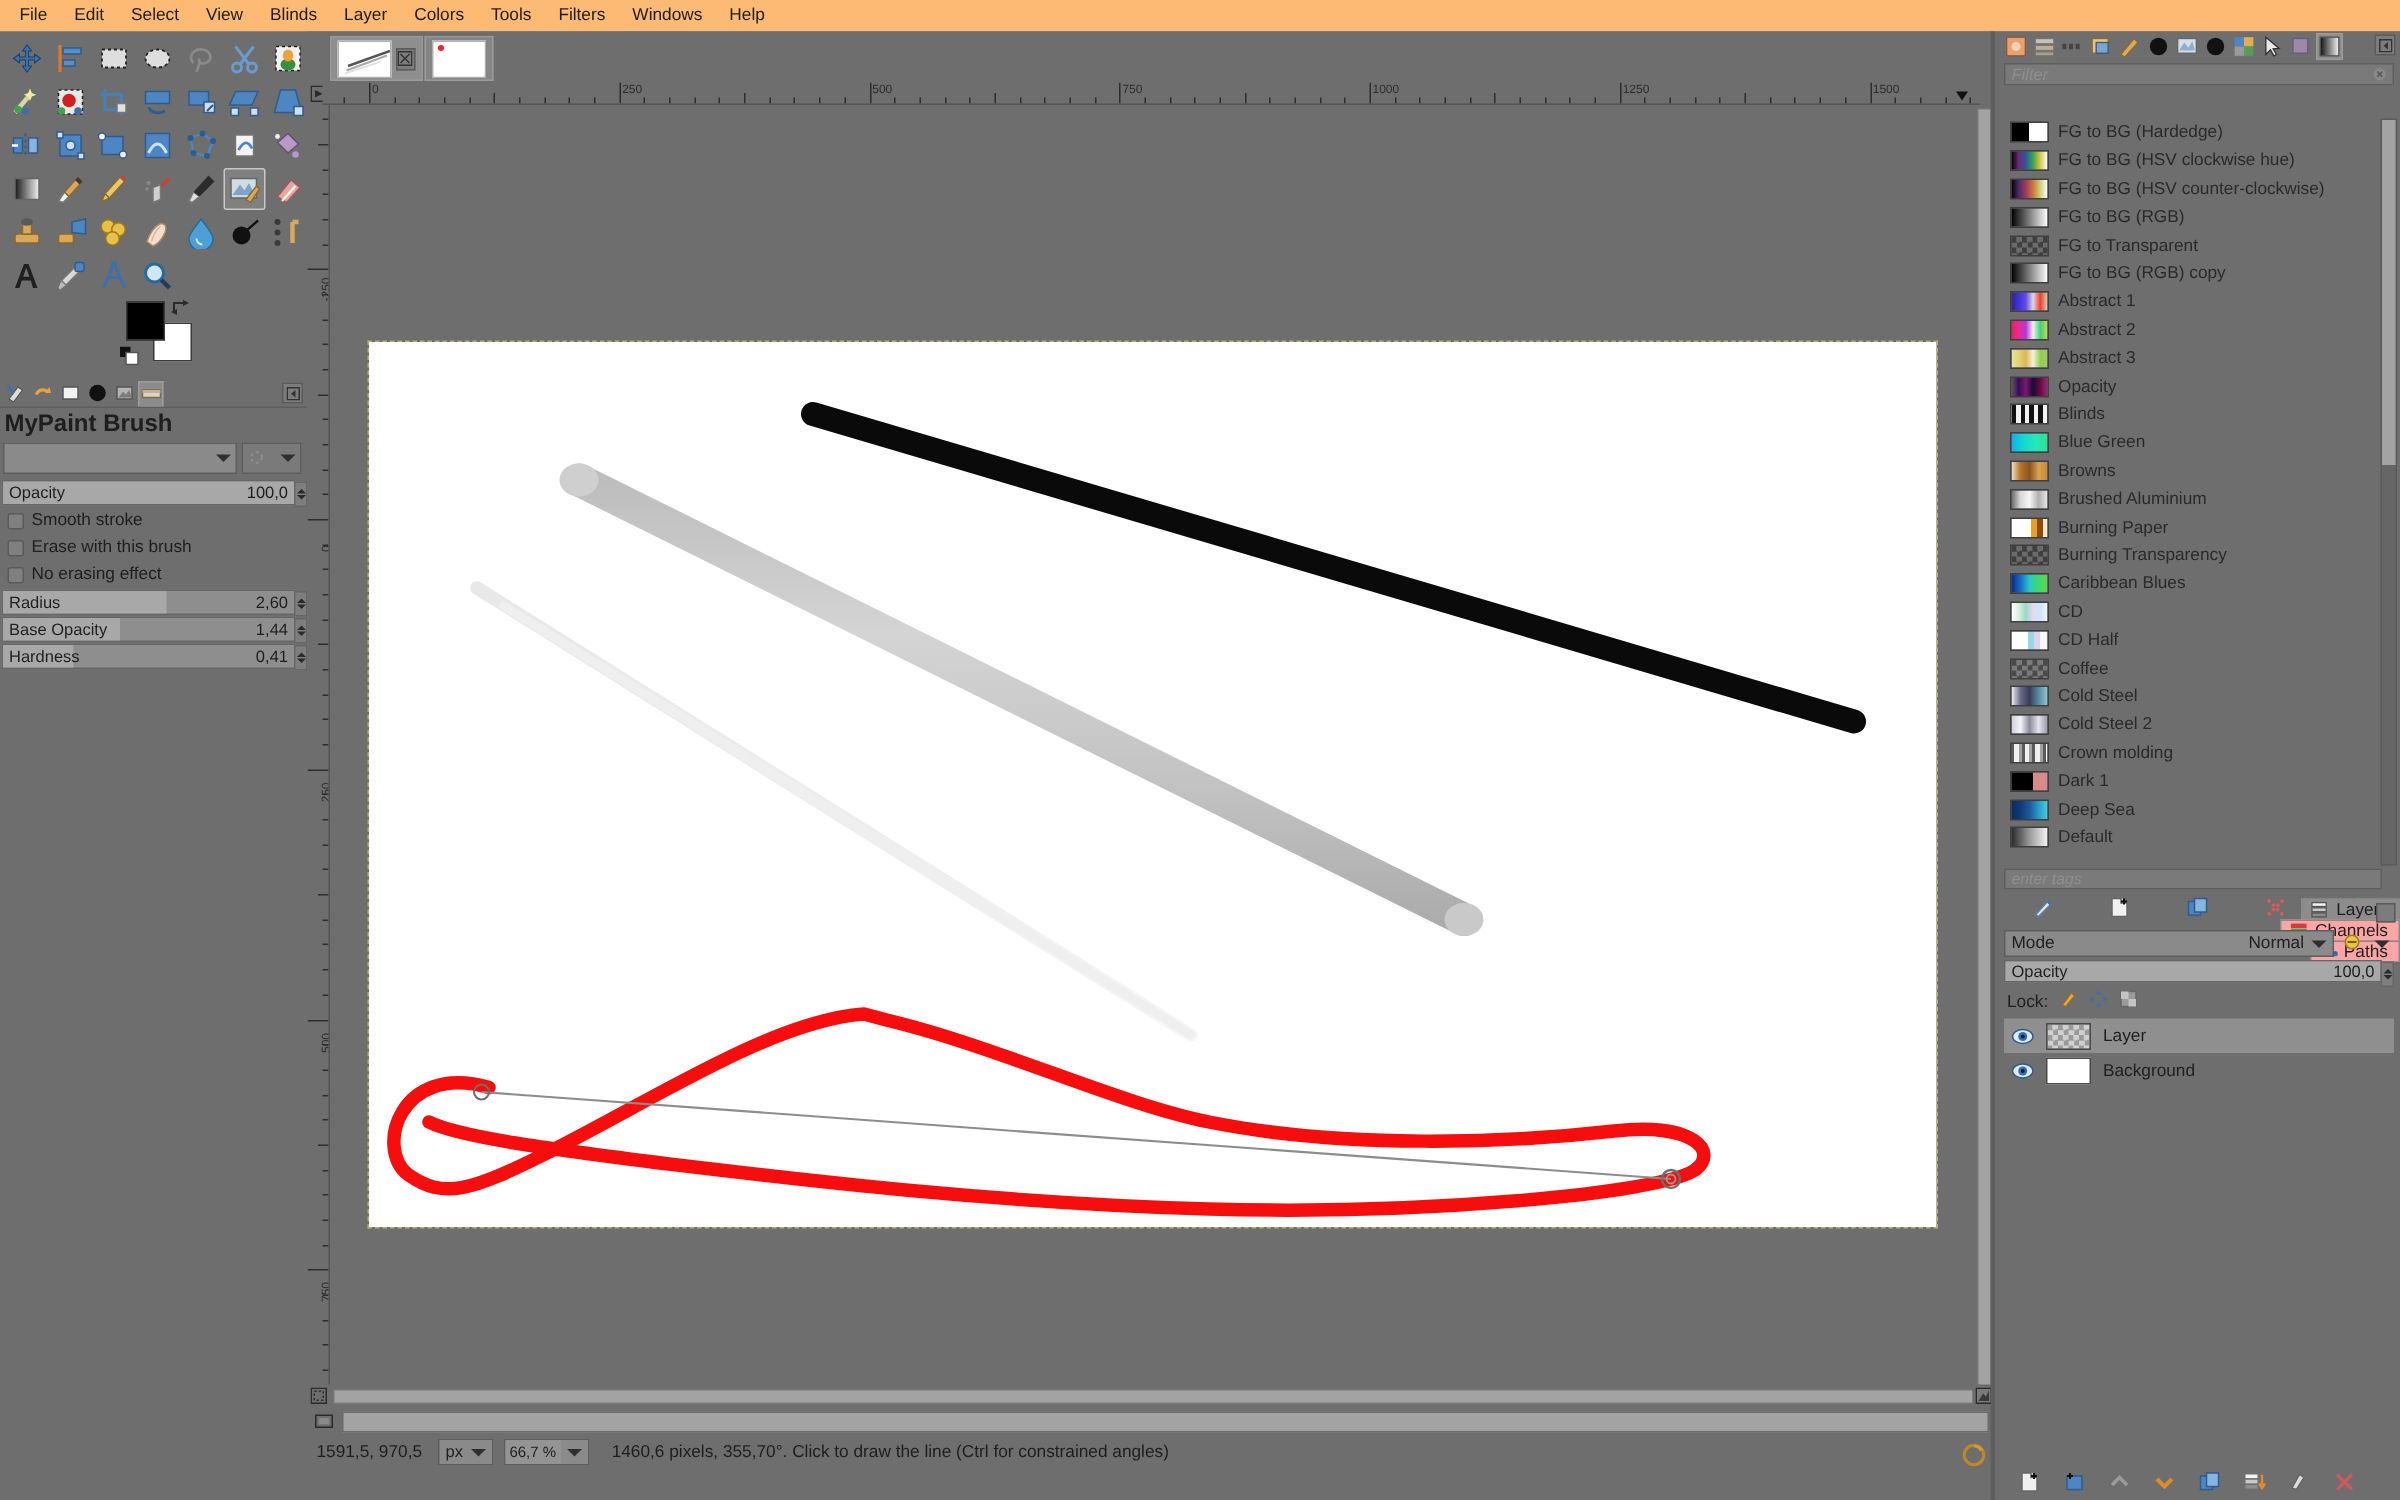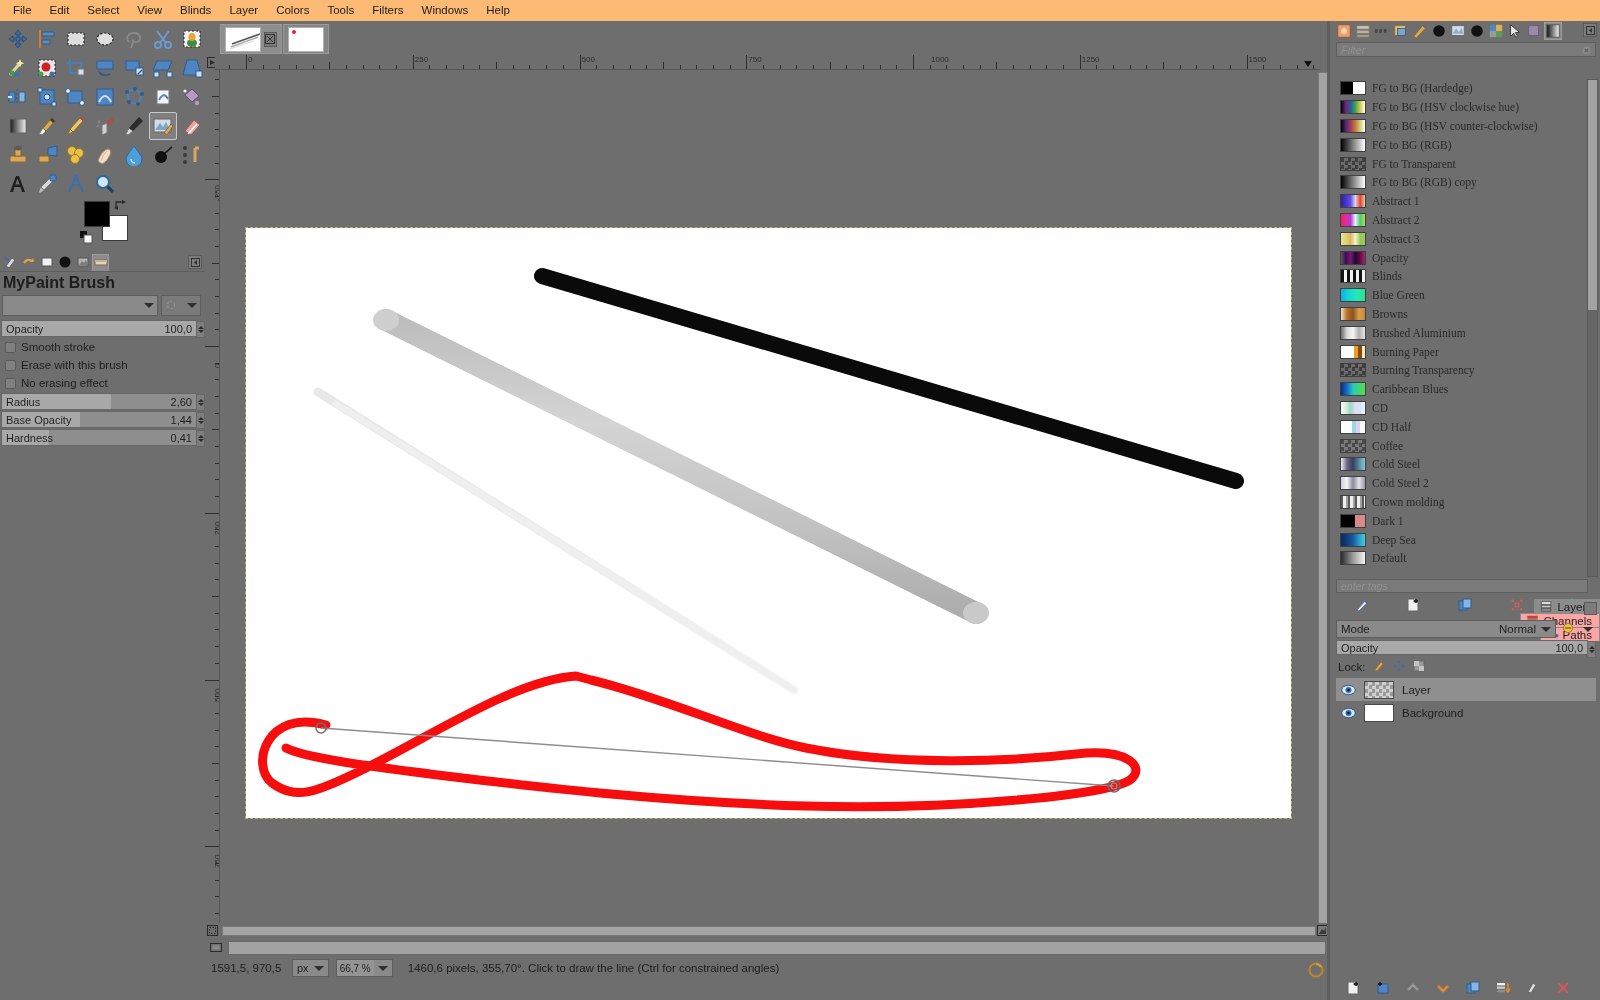--- a/index.html
+++ b/index.html
@@ -220,21 +220,21 @@
     background: #7c7c7c; border: 1px solid #5a5a5a; display: flex; align-items: center; justify-content: center;
   }
   .filter-entry {
     margin: 1px 4px 0 6px; height: 15px; background: #7a7a7a; border: 1px solid #5e5e5e;
     display: flex; align-items: center; padding: 0 4px; font-size: 11px; color: #8f8f8f; font-style: italic;
   }
   .filter-clear { margin-left: auto; width: 9px; height: 9px; }
 
   .gradlist {
     position: absolute; left: 6px; top: 58px; width: 252px; height: 500px;
-    background: #6e6e6e; overflow: hidden; font-family: Liberation Serif, serif;
+    background: #6e6e6e; overflow: hidden;
   }
   .grad-row { display: flex; align-items: center; height: 18.8px; gap: 6px; padding-left: 4px; }
   .grad-sw { width: 26px; height: 14px; border: 1px solid #3f3f3f; flex: none; }
   .grad-name { font-size: 11.5px; color: #2a2a2a; white-space: nowrap; }
   .gradlist-scroll {
     position: absolute; right: 2px; top: 58px; width: 11px; height: 498px;
     background: #666; border: 1px solid #5a5a5a;
   }
   .gradlist-scroll .thumb { position: absolute; left: 0; top: 0; width: 9px; height: 230px; background: #a3a3a3; }
 
@@ -1097,21 +1097,21 @@
         <div class="rtick" style="left: 547.925px; width: 1px; height: 4px; top: 10px;"></div>
         <div class="rtick" style="left: 564.6px; width: 1px; height: 4px; top: 10px;"></div>
         <div class="rtick" style="left: 581.275px; width: 1px; height: 4px; top: 10px;"></div>
         <div class="rtick" style="left: 597.95px; width: 1px; height: 4px; top: 10px;"></div>
         <div class="rtick" style="left: 614.625px; width: 1px; height: 7px; top: 7px;"></div>
         <div class="rtick" style="left: 631.3px; width: 1px; height: 4px; top: 10px;"></div>
         <div class="rtick" style="left: 647.975px; width: 1px; height: 4px; top: 10px;"></div>
         <div class="rtick" style="left: 664.65px; width: 1px; height: 4px; top: 10px;"></div>
         <div class="rtick" style="left: 681.325px; width: 1px; height: 4px; top: 10px;"></div>
         <div class="rtick" style="left: 698px; width: 1px; height: 14px; top: 0px;"></div>
-        <div class="rlabel" style="left: 700px; top: 1px; margin-left: 16px;">1000</div>
+        <div class="rlabel" style="left: 700px; top: 1px;">1000</div>
         <div class="rtick" style="left: 714.675px; width: 1px; height: 4px; top: 10px;"></div>
         <div class="rtick" style="left: 731.35px; width: 1px; height: 4px; top: 10px;"></div>
         <div class="rtick" style="left: 748.025px; width: 1px; height: 4px; top: 10px;"></div>
         <div class="rtick" style="left: 764.7px; width: 1px; height: 4px; top: 10px;"></div>
         <div class="rtick" style="left: 781.375px; width: 1px; height: 7px; top: 7px;"></div>
         <div class="rtick" style="left: 798.05px; width: 1px; height: 4px; top: 10px;"></div>
         <div class="rtick" style="left: 814.725px; width: 1px; height: 4px; top: 10px;"></div>
         <div class="rtick" style="left: 831.4px; width: 1px; height: 4px; top: 10px;"></div>
         <div class="rtick" style="left: 848.075px; width: 1px; height: 4px; top: 10px;"></div>
         <div class="rtick" style="left: 864.75px; width: 1px; height: 14px; top: 0px;"></div>

